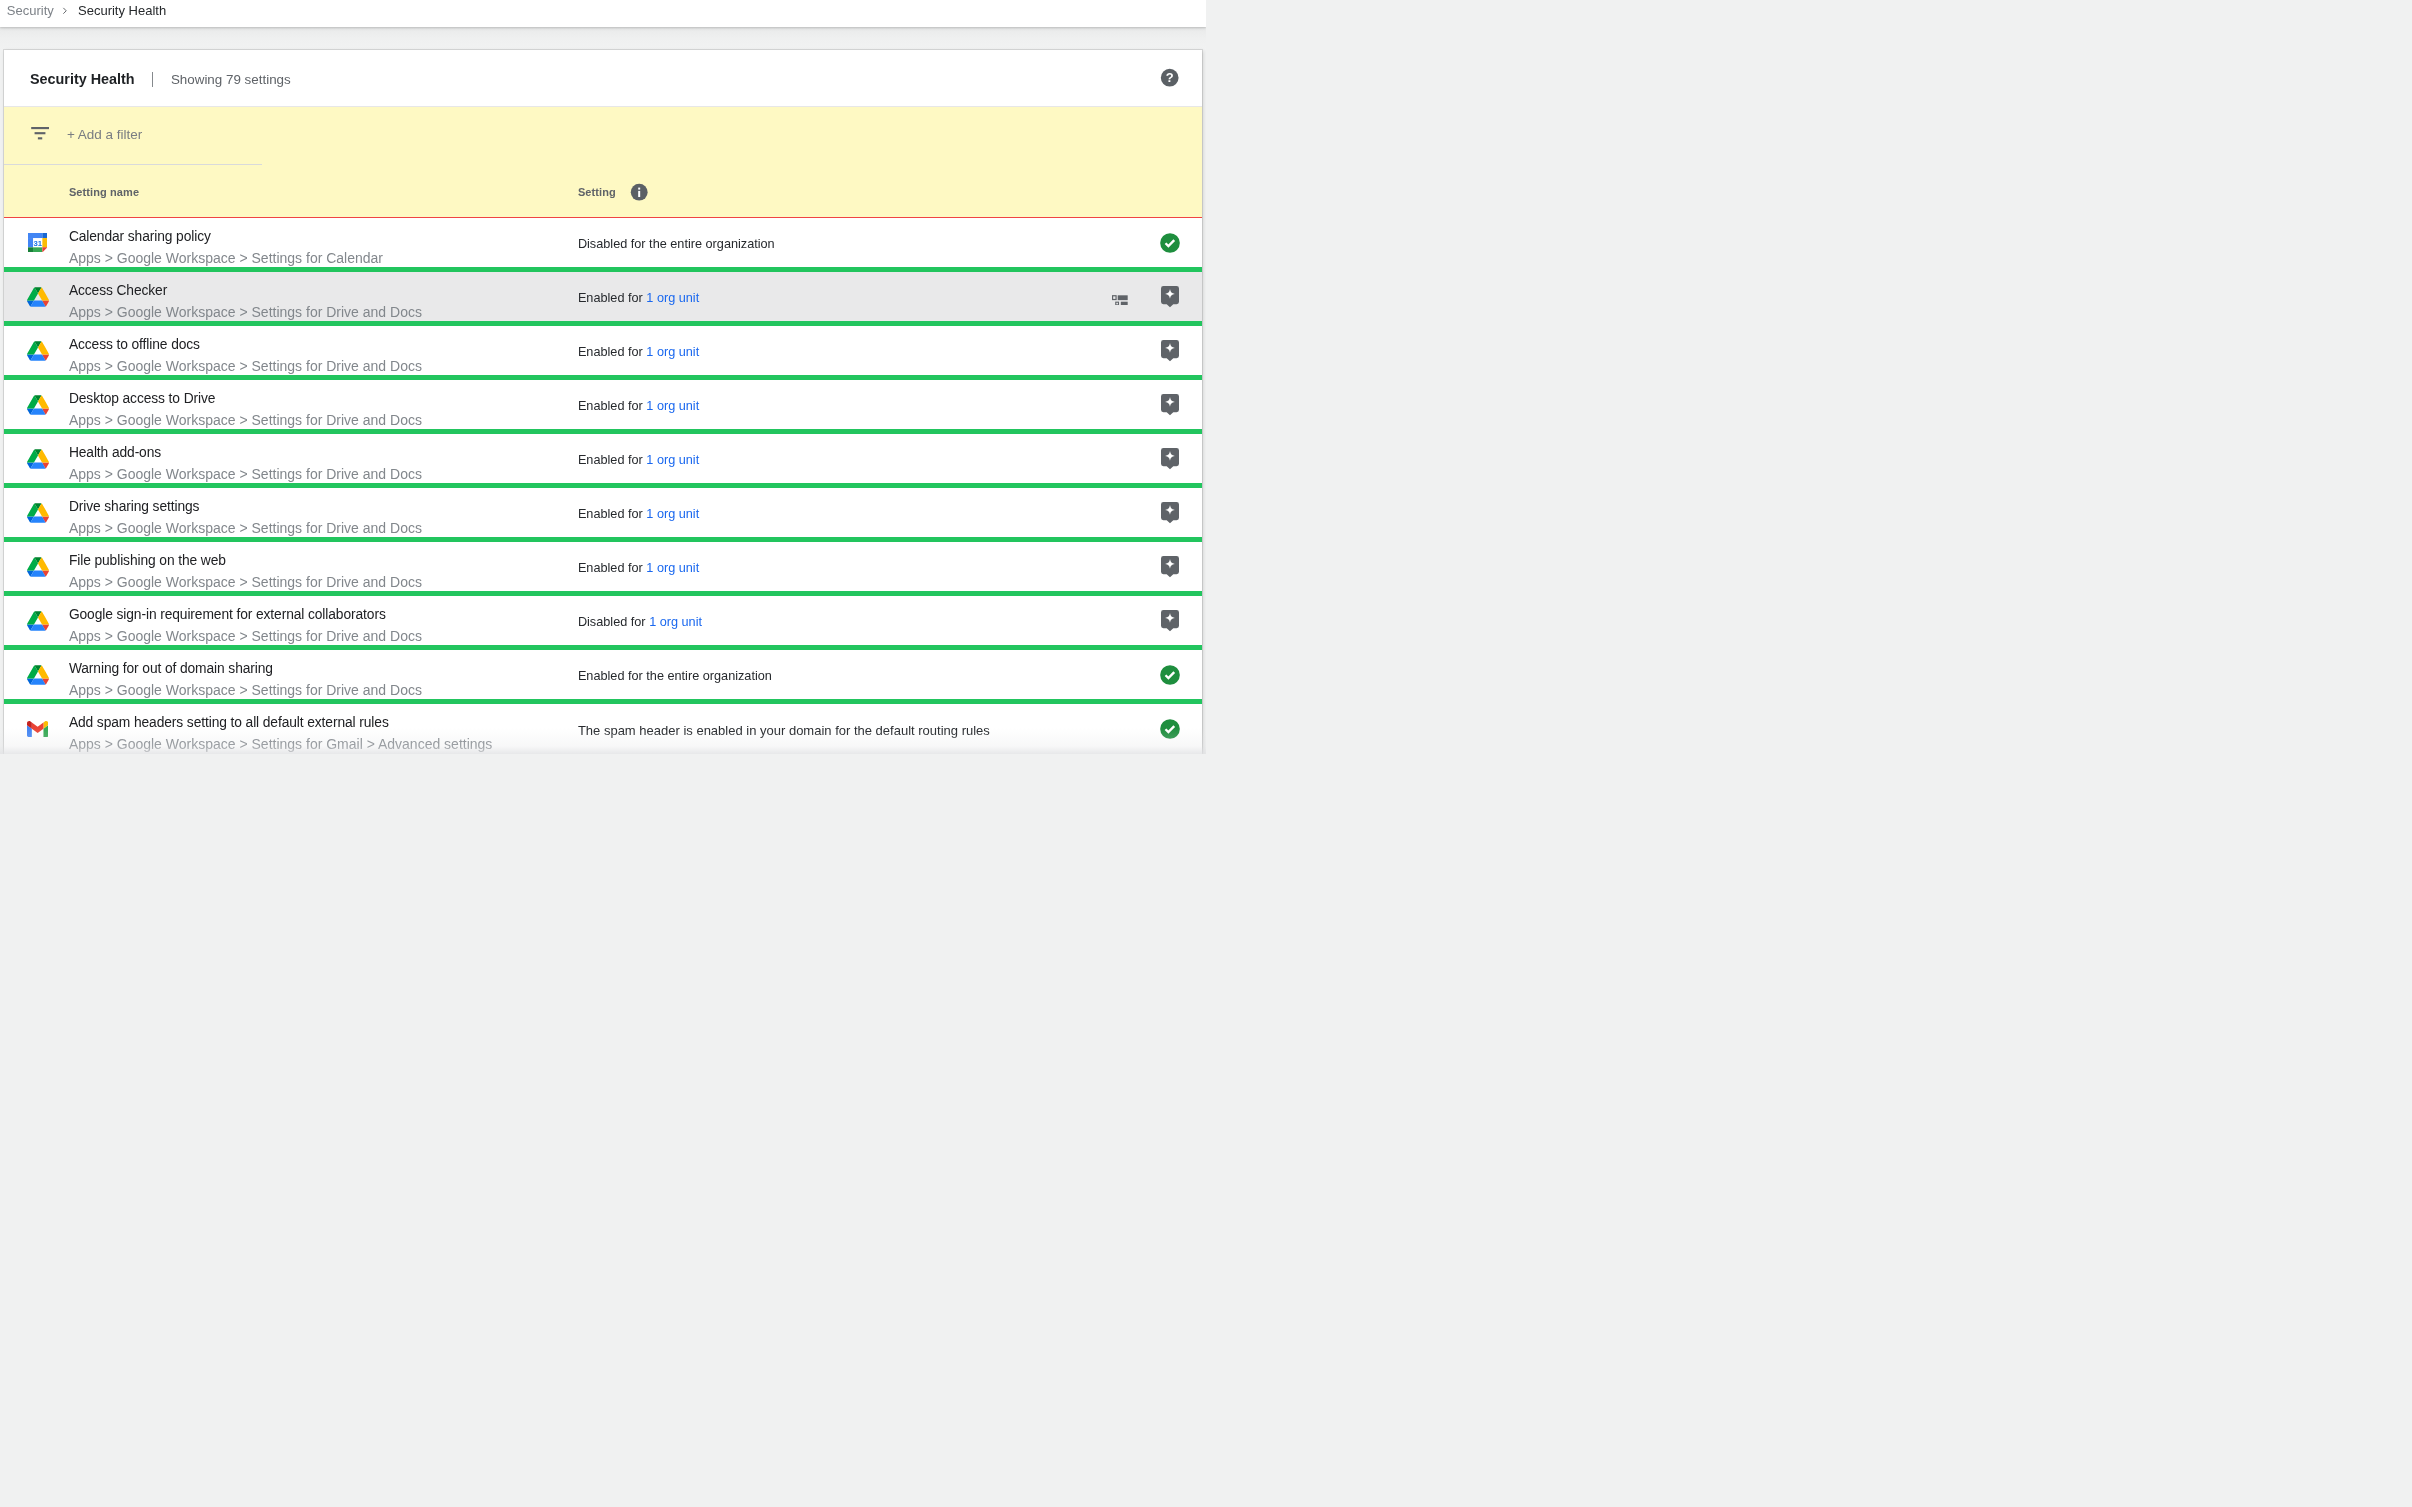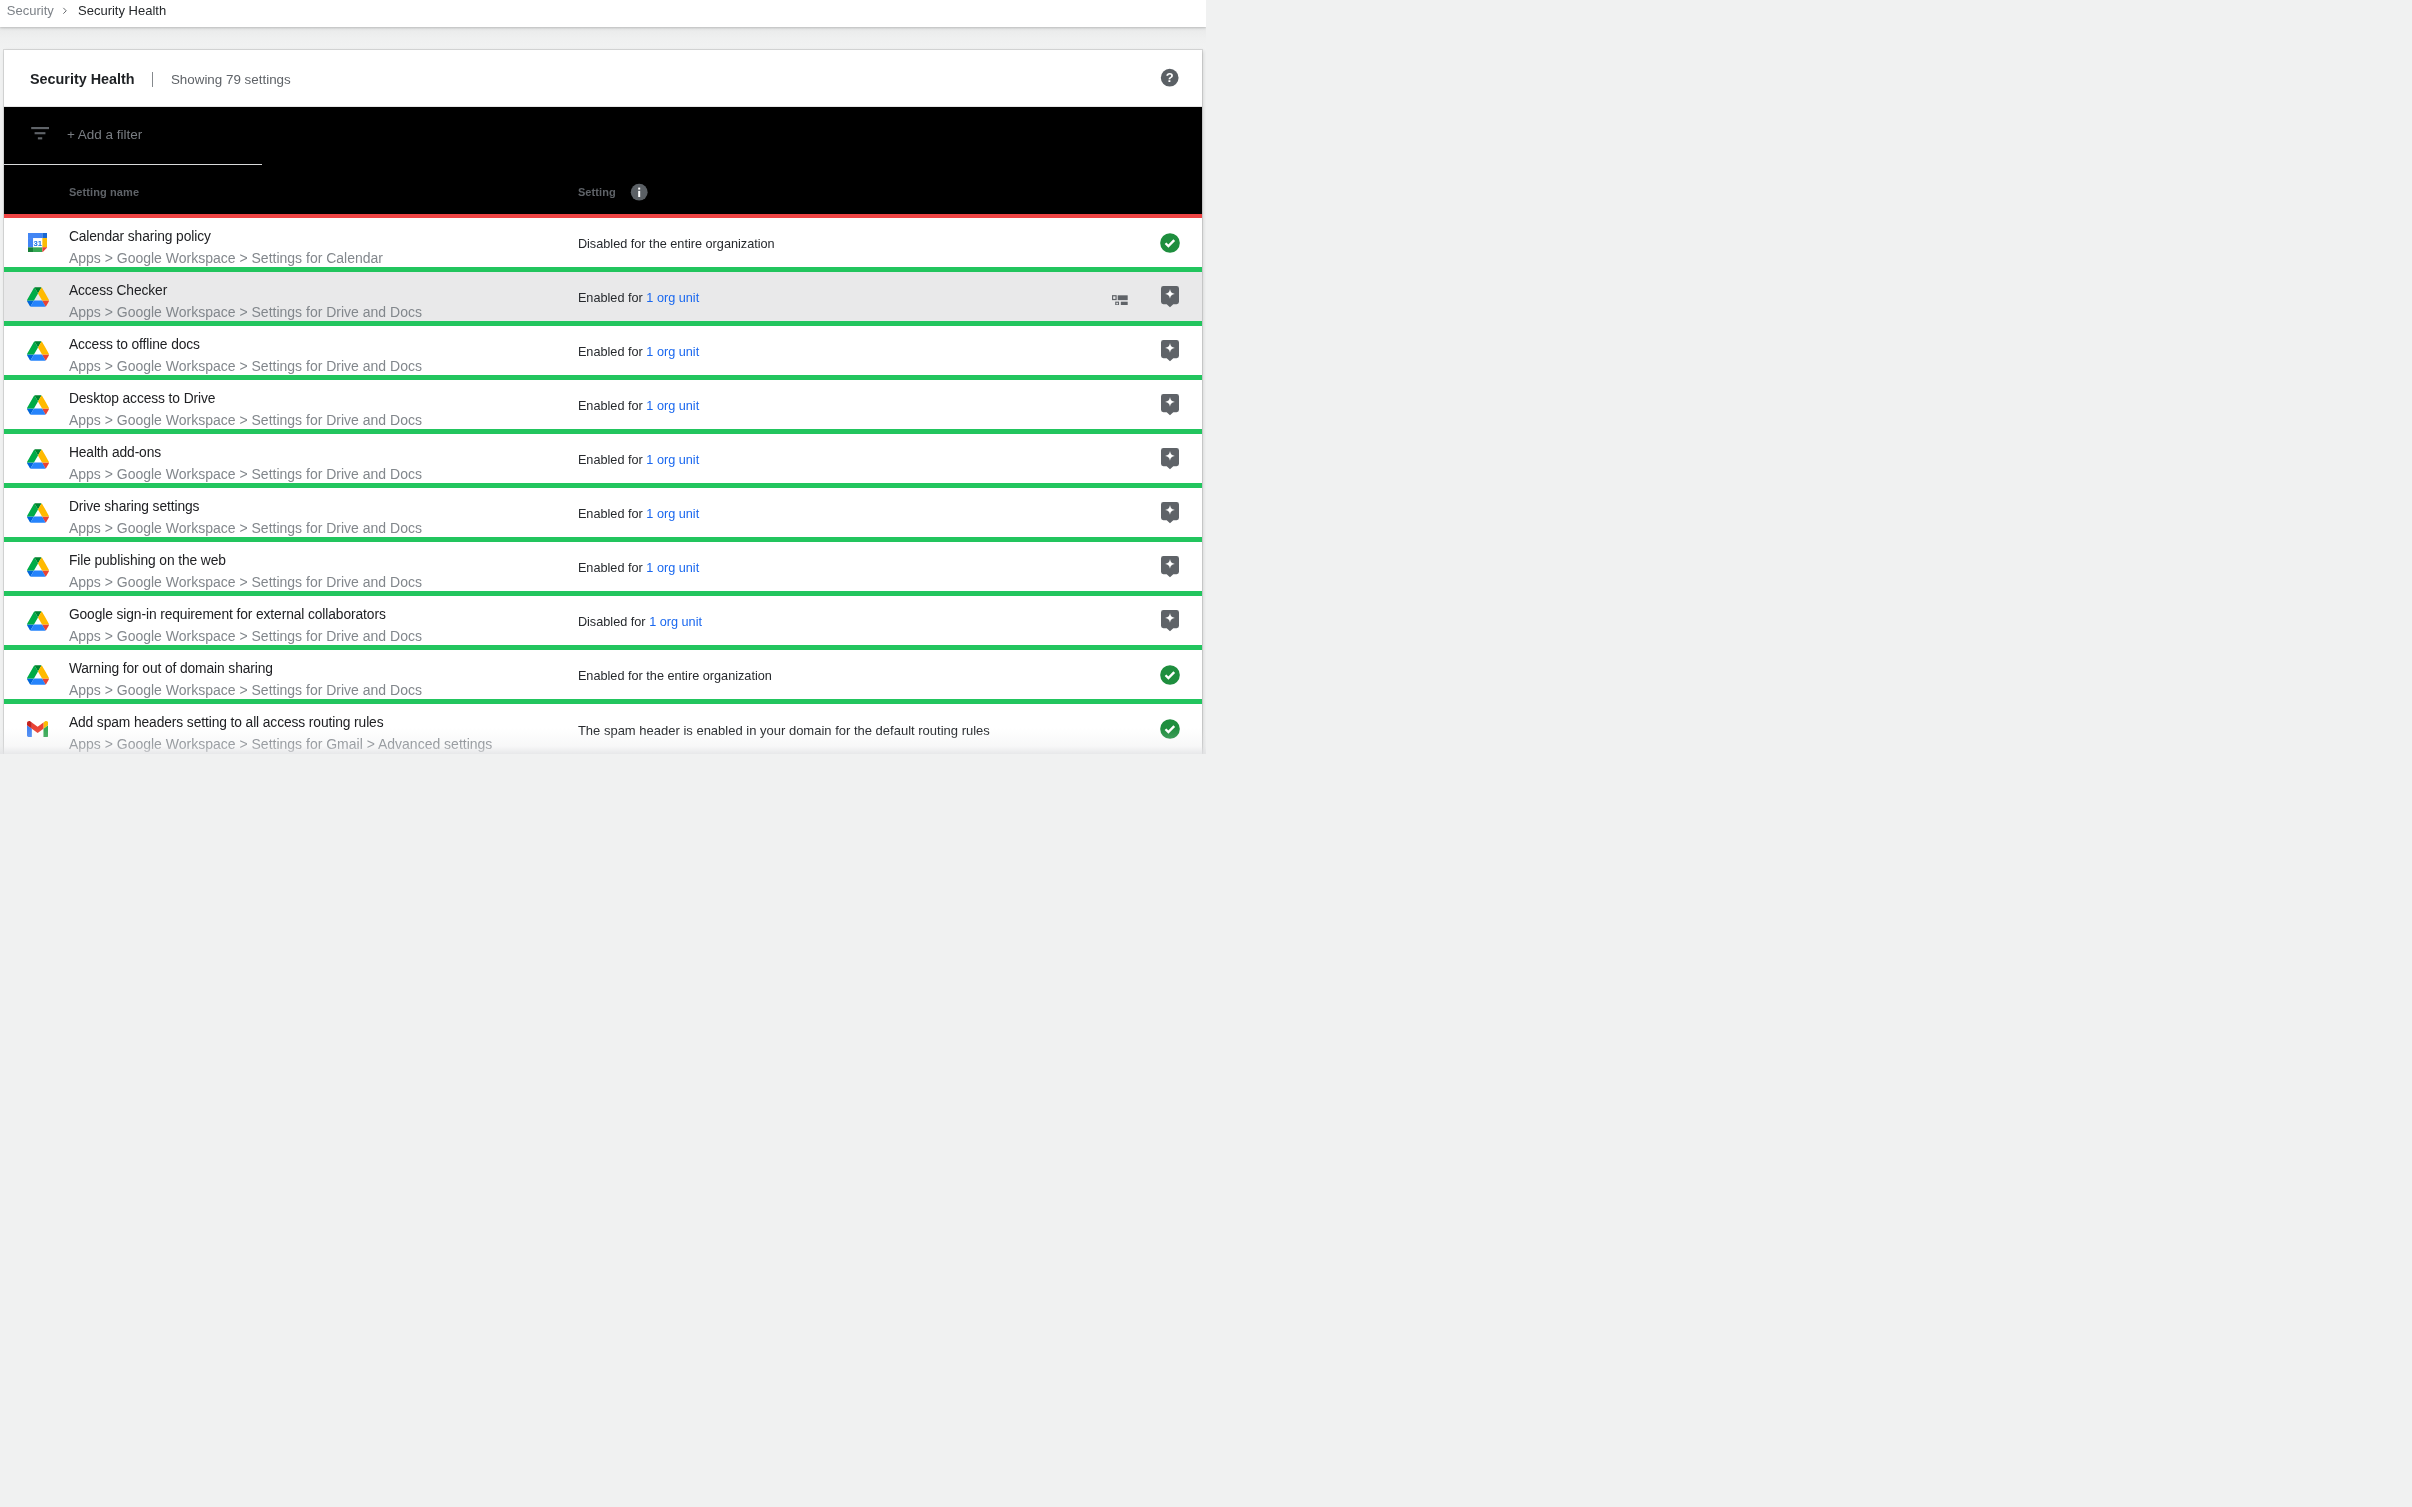--- a/index.html
+++ b/index.html
@@ -9,22 +9,22 @@
   box-shadow:0 1px 1.9px rgba(0,0,0,0.14), 0 1px 3.9px rgba(0,0,0,0.08); z-index:5; }
 .crumb .c1 { position:absolute; left:6.8px; top:4.1px; font-size:13px; color:#7d8288; line-height:1; }
 .crumb .sep { position:absolute; left:59px; top:4.9px; width:11.6px; height:11.6px; }
 .crumb .c2 { position:absolute; left:78px; top:3.9px; font-size:13px; color:#26292c; line-height:1; }
 .card { position:absolute; left:3.9px; top:50px; width:1198px; height:718px; background:#fff;
   box-shadow:0 0 0 1px rgba(0,0,0,0.10), 1px 1px 3.9px rgba(0,0,0,0.14); }
 .chead { position:absolute; left:0; top:0; width:100%; height:56px; background:#fff; }
 .chead .title { position:absolute; left:26px; top:21.6px; font-size:14.4px; font-weight:bold; color:#1e2124; line-height:1; }
 .chead .bar { position:absolute; left:148px; top:22px; width:1.2px; height:14.7px; background:#85898d; }
 .chead .showing { position:absolute; left:167px; top:23px; font-size:13.4px; color:#5f6368; line-height:1; }
-.gband { position:absolute; left:0; top:56px; width:100%; height:112px; background:#000000;
-  border-top:1px solid #e7e7e7; border-bottom:4px solid #ef4444; }
+.gband { position:absolute; left:0; top:56px; width:100%; height:112px; background:#fef9c3;
+  border-top:1px solid #e7e7e7; border-bottom:1px solid #ef4444; }
 .fdiv { position:absolute; left:0; top:57px; width:258px; height:1px; background:#d9dadb; }
 .fictx { position:absolute; left:27px; top:20px; width:18.4px; height:12.6px; }
 .addfilter { position:absolute; left:63px; top:21px; font-size:13.5px; color:#797d82; line-height:1; }
 .hlabel { position:absolute; top:80px; font-size:11px; font-weight:bold; color:#5f6368; line-height:1; letter-spacing:0.1px; }
 .infoic { position:absolute; left:626px; top:76px; width:18.4px; height:18.4px; }
 .helpic { position:absolute; left:1156px; top:18.4px; width:19.4px; height:19.4px; }
 .rows { position:absolute; left:0; top:168px; width:100%; }
 .row { position:relative; width:100%; height:54px; border-bottom:5px solid #22c55e; background:#fff; }
 .row.sel { background:#e9e9ea; }
 .row:last-child { border-bottom:none; }
@@ -241,21 +241,21 @@
         </svg>
       </div>
 <div class="row">
         <svg class="appic" style="left:23px;top:16.5px;" width="21.3" height="16" viewBox="52 42 88 66">
           <path fill="#4285f4" d="M58 108h14V74L52 59v43c0 3.32 2.69 6 6 6"></path>
           <path fill="#34a853" d="M120 108h14c3.32 0 6-2.69 6-6V59l-20 15"></path>
           <path fill="#fbbc04" d="M120 48v26l20-15v-8c0-7.42-8.47-11.65-14.4-7.2"></path>
           <path fill="#ea4335" d="M72 74V48l24 18 24-18v26L96 92"></path>
           <path fill="#c5221f" d="M52 51v8l20 15V48l-5.6-4.2c-5.94-4.45-14.4-.22-14.4 7.2"></path>
         </svg>
-        <span class="t1">Add spam headers setting to all access routing rules</span>
+        <span class="t1">Add spam headers setting to all default external rules</span>
         <span class="t2">Apps &gt; Google Workspace &gt; Settings for Gmail &gt; Advanced settings</span>
         <span class="st" style="font-size:13px;">The spam header is enabled in your domain for the default routing rules</span>
         <svg class="stic" viewBox="0 0 24 24">
           <circle cx="12" cy="12" r="11.8" fill="#1e8e3e"></circle>
           <path d="M6.6 12.3l3.5 3.5 7-7.2" fill="none" stroke="#fff" stroke-width="2.8"></path>
         </svg>
       </div>
 </div>
 </div>
 

